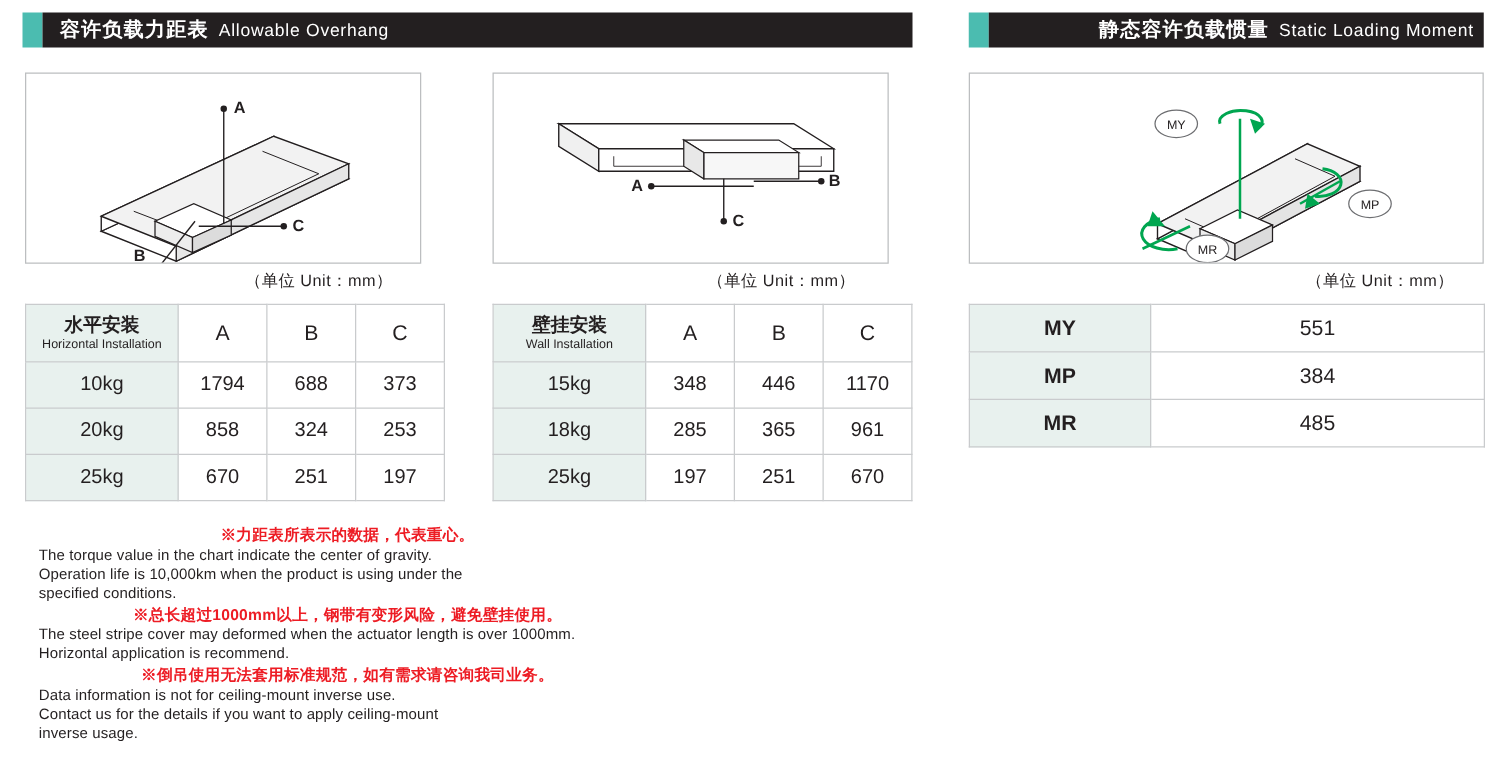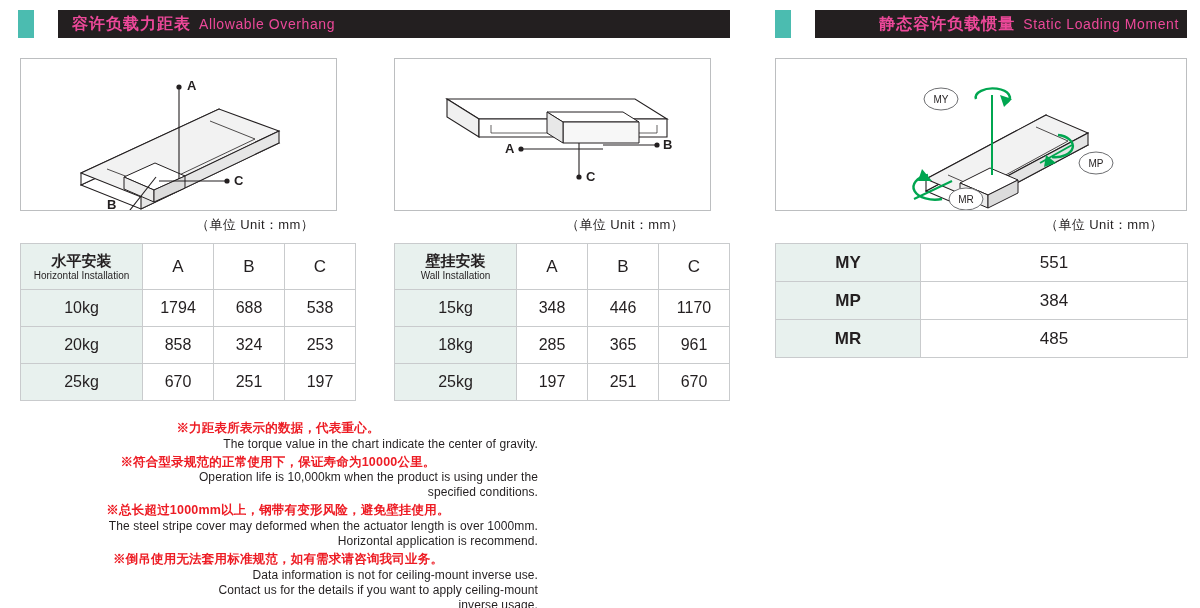--- a/index.html
+++ b/index.html
@@ -23,23 +23,22 @@
   .sec-head .accent {
     width: 16px;
     background: #4bbcb0;
   }
   .sec-head .bar {
     flex: 1;
     background: #231f20;
     display: flex;
     align-items: center;
     padding-left: 14px;
-    color: #ec4899;
+    color: #ffffff;
     white-space: nowrap;
-    margin-left: 24px;
   }
   .sec-head .cn {
     font-size: 16px;
     font-weight: bold;
     letter-spacing: 1px;
   }
   .sec-head .en {
     font-size: 14px;
     margin-left: 8px;
     letter-spacing: 0.6px;
@@ -131,21 +130,20 @@
     font-weight: bold;
     margin-top: 3px;
     letter-spacing: 0.2px;
     text-align: center;
   }
   .note-en {
     color: #231f20;
     font-size: 12px;
     margin-left: 13px;
     letter-spacing: 0.1px;
-    text-align: right;
   }
 
   
   .lbl { font-family: "Liberation Sans", sans-serif; font-size: 13px; fill: #231f20; font-weight: bold; }
   .mlbl { font-family: "Liberation Sans", sans-serif; font-size: 10px; fill: #231f20; }
 </style>
 </head>
 <body>
 
 <div class="page">
@@ -268,21 +266,21 @@
         <th class="hdr-col">A</th>
         <th class="hdr-col">B</th>
         <th class="hdr-col">C</th>
       </tr>
     </thead>
     <tbody>
       <tr>
         <td class="row-label">10kg</td>
         <td class="cell">1794</td>
         <td class="cell">688</td>
-        <td class="cell">538</td>
+        <td class="cell">373</td>
       </tr>
       <tr>
         <td class="row-label">20kg</td>
         <td class="cell">858</td>
         <td class="cell">324</td>
         <td class="cell">253</td>
       </tr>
       <tr>
         <td class="row-label">25kg</td>
         <td class="cell">670</td>
@@ -340,21 +338,20 @@
         <td class="r-label">MR</td>
         <td class="r-val">485</td>
       </tr>
     </tbody>
   </table>
 
   <div class="notes">
     <div class="note-cn">※力距表所表示的数据，代表重心。</div>
     <div class="note-en">The torque value in the chart indicate the center of gravity.</div>
 
-    <div class="note-cn">※符合型录规范的正常使用下，保证寿命为10000公里。</div>
     <div class="note-en">Operation life is 10,000km when the product is using under the</div>
     <div class="note-en">specified conditions.</div>
 
     <div class="note-cn">※总长超过1000mm以上，钢带有变形风险，避免壁挂使用。</div>
     <div class="note-en">The steel stripe cover may deformed when the actuator length is over 1000mm.</div>
     <div class="note-en">Horizontal application is recommend.</div>
 
     <div class="note-cn">※倒吊使用无法套用标准规范，如有需求请咨询我司业务。</div>
     <div class="note-en">Data information is not for ceiling-mount inverse use.</div>
     <div class="note-en">Contact us for the details if you want to apply ceiling-mount</div>

